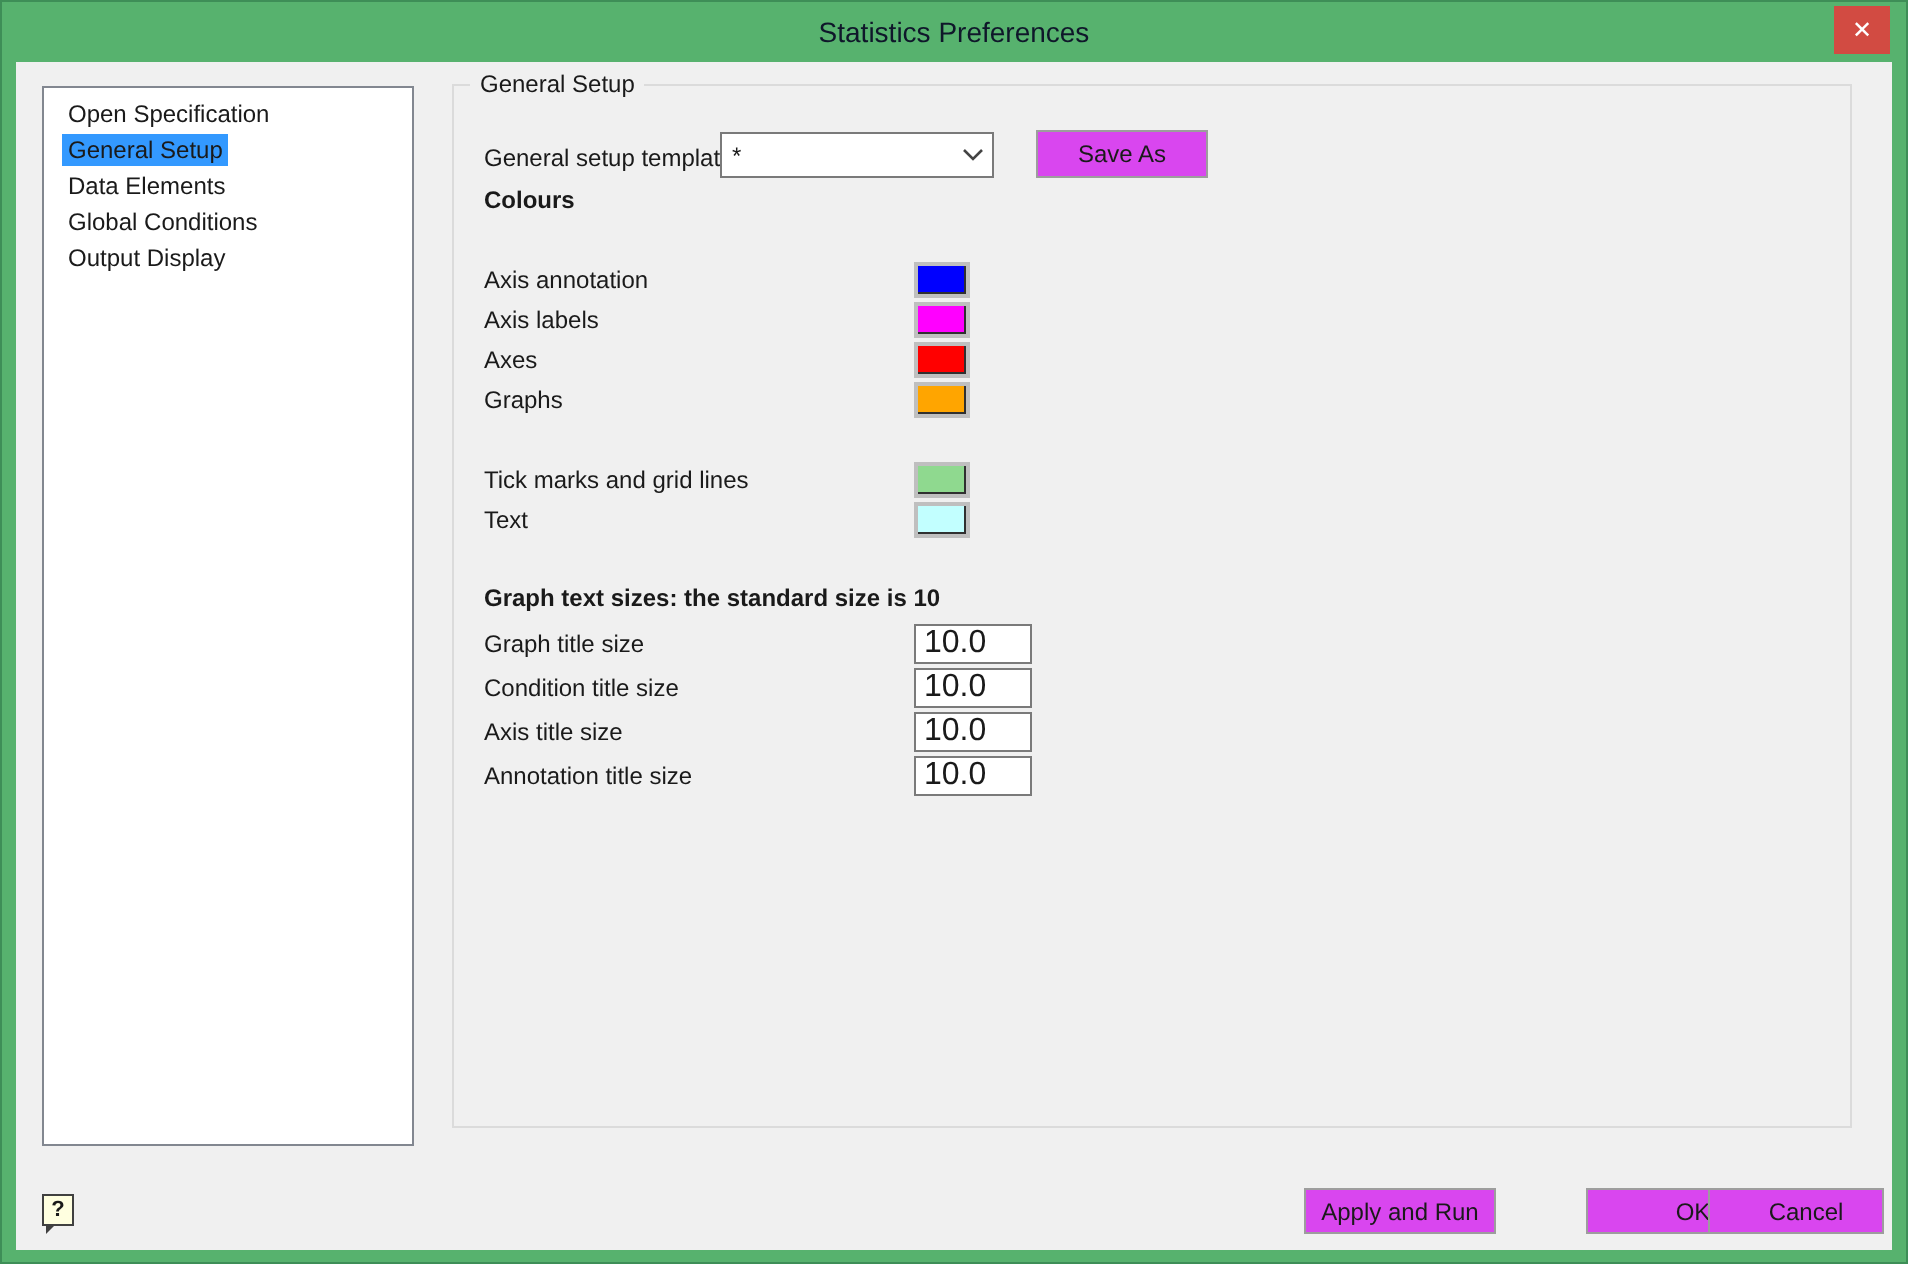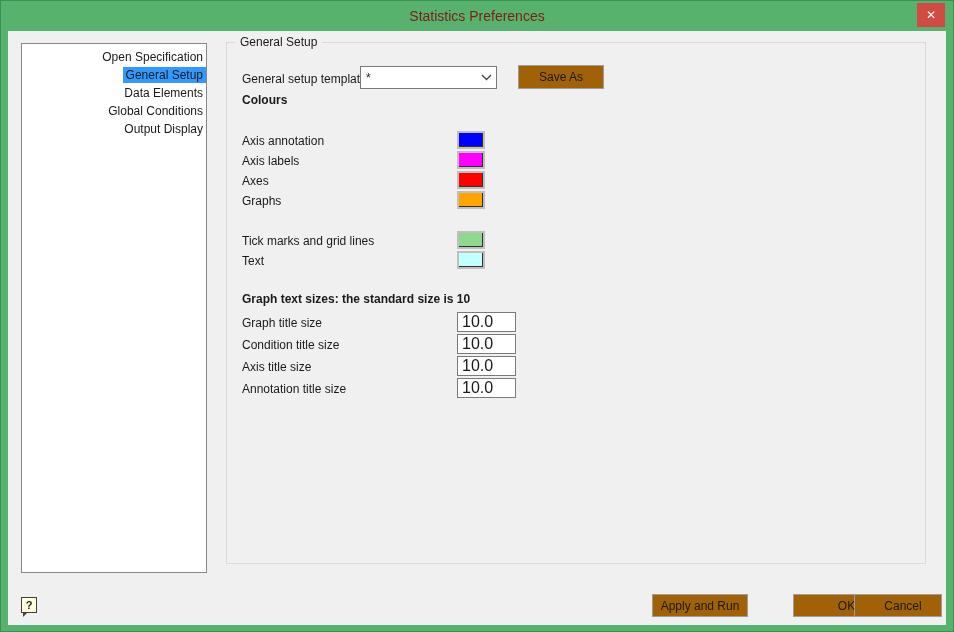--- a/index.html
+++ b/index.html
@@ -6,37 +6,37 @@
   *{box-sizing:border-box;}
   .window{
     position:relative;width:954px;height:632px;
     background:#57B26E;border:1px solid #3E8E57;
     font-family:"Liberation Sans","DejaVu Sans",sans-serif;
     color:#1a1a1a;overflow:hidden;
   }
   .titlebar{
     position:absolute;top:0;left:0;width:100%;height:30px;
     display:flex;align-items:center;justify-content:center;
-    font-size:14px;color:#7f1d1d;
+    font-size:14px;color:#0f172a;
   }
   .close-btn{
     position:absolute;top:2px;right:8px;width:28px;height:24px;
     background:#D24B42;color:#fff;display:flex;align-items:center;
     justify-content:center;font-size:12px;font-weight:bold;cursor:default;
   }
   .content{
     position:absolute;left:7px;top:30px;width:938px;height:594px;
     background:#F0F0F0;
   }
   
   .listbox{
     position:absolute;left:13px;top:12px;width:186px;height:530px;
     background:#fff;border:1px solid #828790;padding-top:4px;
   }
-  .lb-item{height:18px;line-height:18px;padding-left:9px;font-size:12px;white-space:nowrap;text-align:right;}
+  .lb-item{height:18px;line-height:18px;padding-left:9px;font-size:12px;white-space:nowrap;}
   .lb-item .lbl{padding:1px 3px;}
   .lb-item.selected .lbl{background:#3399FF;}
   
   .groupbox{
     position:absolute;left:218px;top:11px;width:700px;height:522px;
     border:1px solid #DBDBDB;
   }
   .gb-label{
     position:absolute;top:-8px;left:8px;background:#F0F0F0;
     padding:0 5px;font-size:12px;
@@ -44,21 +44,21 @@
   .row-label{font-size:12px;}
   .template-label{position:absolute;left:15px;top:29px;}
   .combobox{
     position:absolute;left:133px;top:23px;width:137px;height:23px;
     background:#fff;border:1px solid #7A7A7A;
     display:flex;align-items:center;font-size:12px;
   }
   .combobox .value{flex:1;padding-left:5px;}
   .combobox .chev{width:20px;display:flex;align-items:center;justify-content:center;}
   .btn{
-    background:#a16207;border:1px solid #9D9D9D;font-size:12px;
+    background:#d946ef;border:1px solid #9D9D9D;font-size:12px;
     font-family:inherit;color:#1a1a1a;display:flex;align-items:center;justify-content:center;
   }
   .saveas-btn{position:absolute;left:291px;top:22px;width:86px;height:24px;}
   .section-header{position:absolute;left:15px;font-size:12px;font-weight:bold;white-space:nowrap;}
   .colour-row{position:absolute;left:15px;height:18px;line-height:18px;width:450px;}
   .swatch{
     position:absolute;left:215px;top:0;width:28px;height:18px;
     border:2px solid #BFBFBF;background:#fff;padding:0;
   }
   .swatch .chip{

